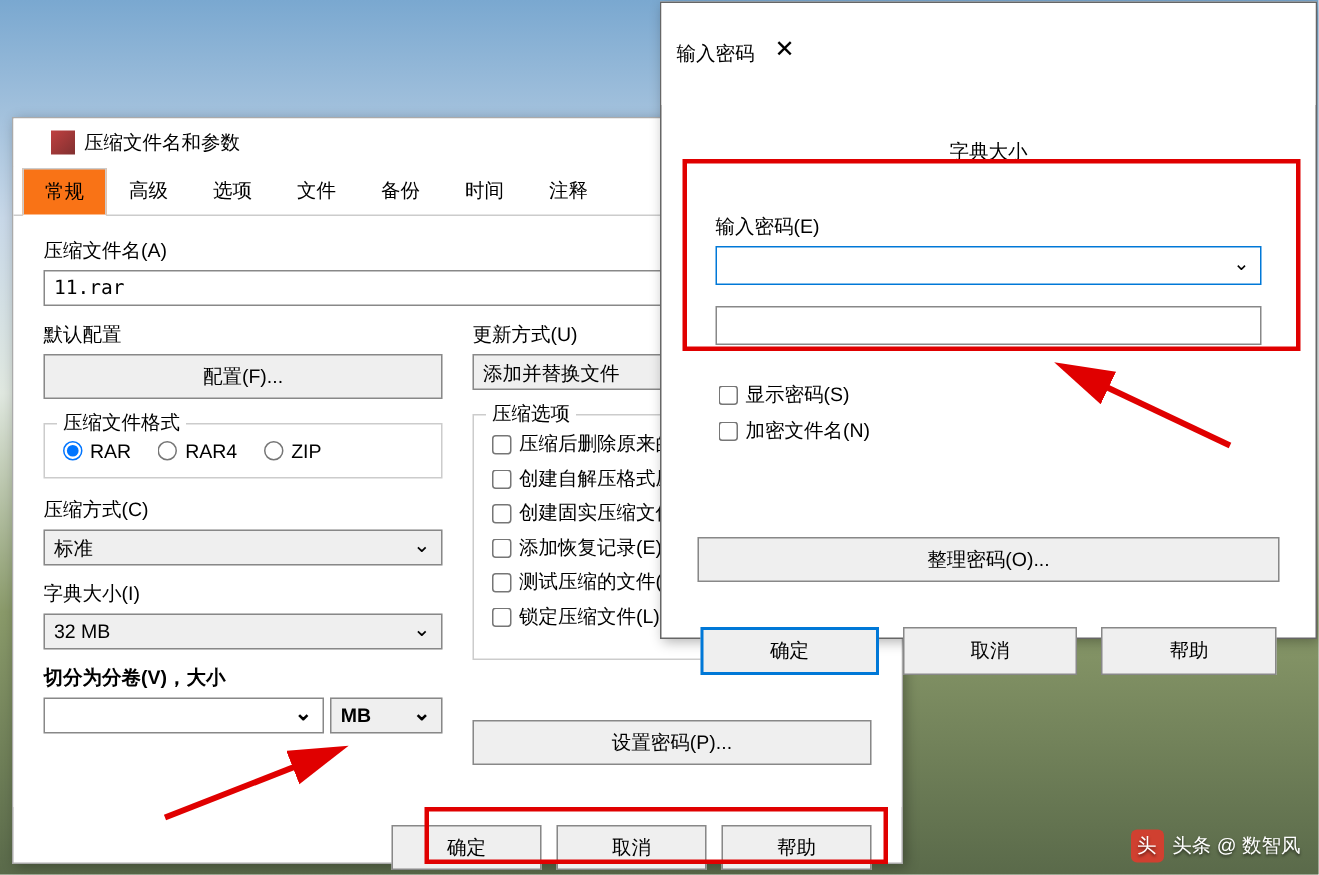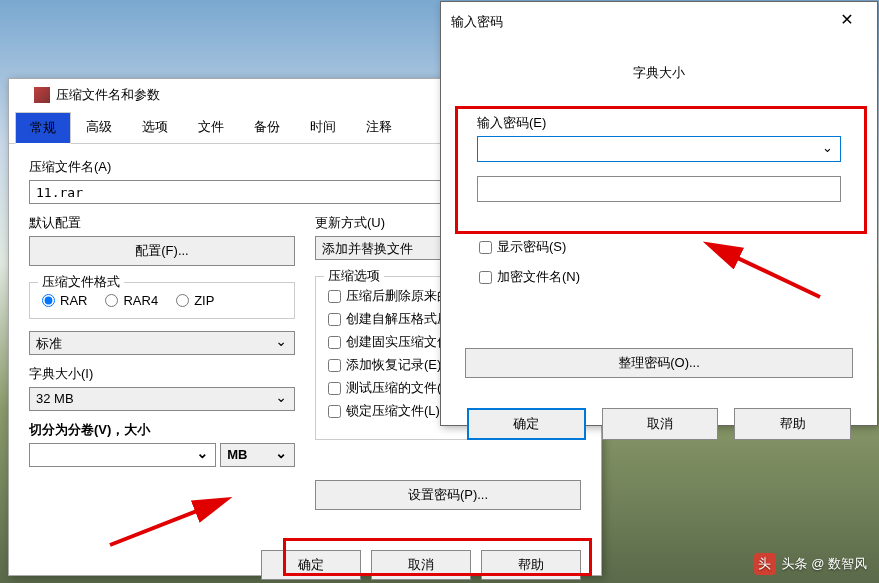--- a/index.html
+++ b/index.html
@@ -6,27 +6,27 @@
     body { width: 879px; height: 583px; background: linear-gradient(to bottom, #a8c8e0 0%, #d4e4f0 30%, #8a9a7a 70%, #6a7a5a 100%); position: relative; overflow: hidden; }
     
     .desktop-bg { position: absolute; inset: 0; background: linear-gradient(to bottom, #7aa8d0 0%, #c8d8e8 25%, #e0e8e0 45%, #8a9a6a 70%, #5a6a4a 100%); }
     
     .dialog { position: absolute; background: #fff; border: 1px solid #aaa; box-shadow: 2px 2px 8px rgba(0,0,0,0.3); }
     
     .dialog1 { left: 8px; top: 78px; width: 594px; height: 498px; }
     .dialog2 { left: 440px; top: 1px; width: 438px; height: 425px; border: 1px solid #666; }
     
     .titlebar { display: flex; align-items: center; padding: 4px 25px; background: #fff; border-bottom: 0; height: 32px; }
-    .titlebar2 { display: flex; align-items: center; justify-content: space-between; padding: 6px 10px; background: #fff; }
+    .titlebar2 { display: flex; align-items: center; padding: 20px 10px; background: #fff; }
     .icon-box { width: 16px; height: 16px; background: linear-gradient(135deg, #c04040, #803030); margin-right: 6px; display: inline-block; }
     .close-btn { width: 40px; height: 28px; text-align: center; line-height: 24px; cursor: pointer; font-size: 16px; }
     
     .tabs { display: flex; border-bottom: 1px solid #ccc; padding-left: 6px; background: #fff; }
     .tab { padding: 6px 14px; border: 1px solid transparent; cursor: pointer; }
-    .tab.active { border: 1px solid #ccc; border-bottom: 1px solid #fff; position: relative; top: 1px; background: #1d4ed8; }
+    .tab.active { border: 1px solid #ccc; border-bottom: 1px solid #fff; position: relative; top: 1px; background: #f97316; }
     
     .dialog-body { padding: 14px 20px; background: #fff; height: calc(100% - 102px); }
     
     .row { margin-bottom: 6px; }
     .label { display: block; margin-bottom: 4px; }
     
     .text-input { width: 100%; border: 1px solid #888; padding: 3px 6px; height: 24px; background: #fff; font-family: monospace; }
     .select { width: 100%; border: 1px solid #888; padding: 3px 6px; height: 24px; background: #efefef; appearance: none; position: relative; }
     .select-wrap { position: relative; }
     .select-wrap::after { content: "⌄"; position: absolute; right: 8px; top: 2px; pointer-events: none; font-size: 14px; }
@@ -56,21 +56,21 @@
     
     .red-box { border: 3px solid #e00000; position: absolute; pointer-events: none; }
     
     .password-dialog-body { padding: 16px 24px; }
     .sub-title { text-align: center; margin: 6px 0 22px 0; }
     
     .pw-input { width: 100%; border: 1px solid #888; padding: 4px 6px; height: 26px; margin-bottom: 14px; }
     .pw-input-wrap { position: relative; }
     .pw-input-wrap::after { content: "⌄"; position: absolute; right: 8px; top: 4px; pointer-events: none; }
     
-    .checks-pw .check-item { margin-bottom: 6px; margin-top: 12px; }
+    .checks-pw .check-item { margin-bottom: 6px; }
     
     .organize-btn { width: 100%; margin-top: 50px; }
     
     .bottom-btns { display: flex; gap: 16px; justify-content: space-between; margin-top: 30px; padding: 0 2px; }
     .bottom-btns .btn { flex: 1; }
     .btn-primary { border: 2px solid #0078d7; }
     
     .watermark { position: absolute; right: 12px; bottom: 8px; color: #fff; display: flex; align-items: center; gap: 6px; font-size: 15px; text-shadow: 0 1px 2px rgba(0,0,0,0.6); }
     .wm-icon { width: 22px; height: 22px; background: #d04030; border-radius: 4px; display: flex; align-items: center; justify-content: center; color: #fff; font-size: 13px; }
     
@@ -121,20 +121,21 @@
                 <span>RAR4</span>
               </label>
             <label class="radio-item">
                 <input type="radio" class="radio" style="">
                 <span>ZIP</span>
               </label>
           </div>
         </div>
         
         <div class="row">
+          <span class="label">压缩方式(C)</span>
           <div class="select-wrap">
               <div class="select">标准</div>
             </div>
         </div>
         
         <div class="row" style="margin-top:10px;">
           <span class="label">字典大小(I)</span>
           <div class="select-wrap">
               <div class="select">32 MB</div>
             </div>

